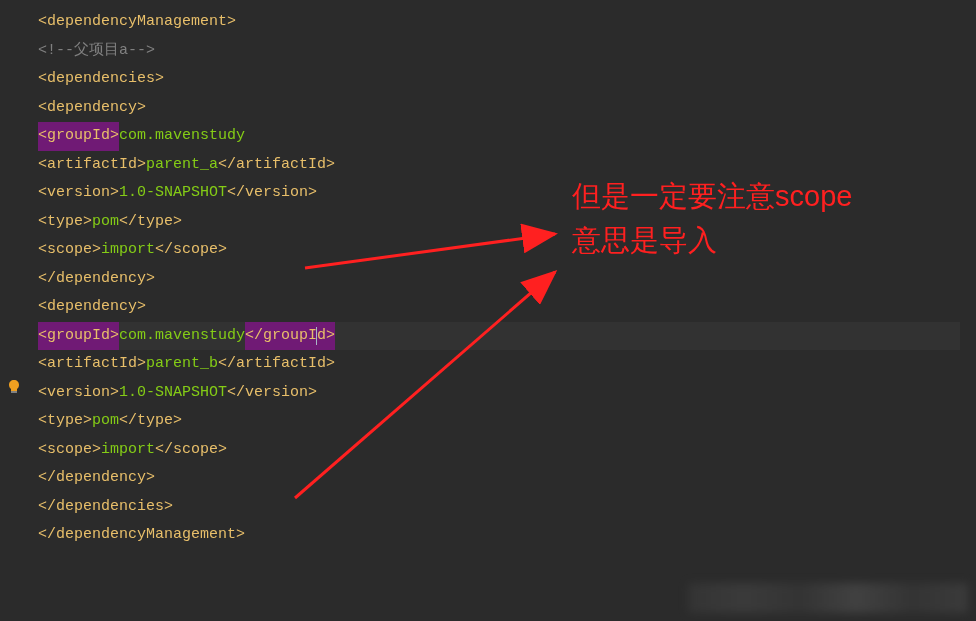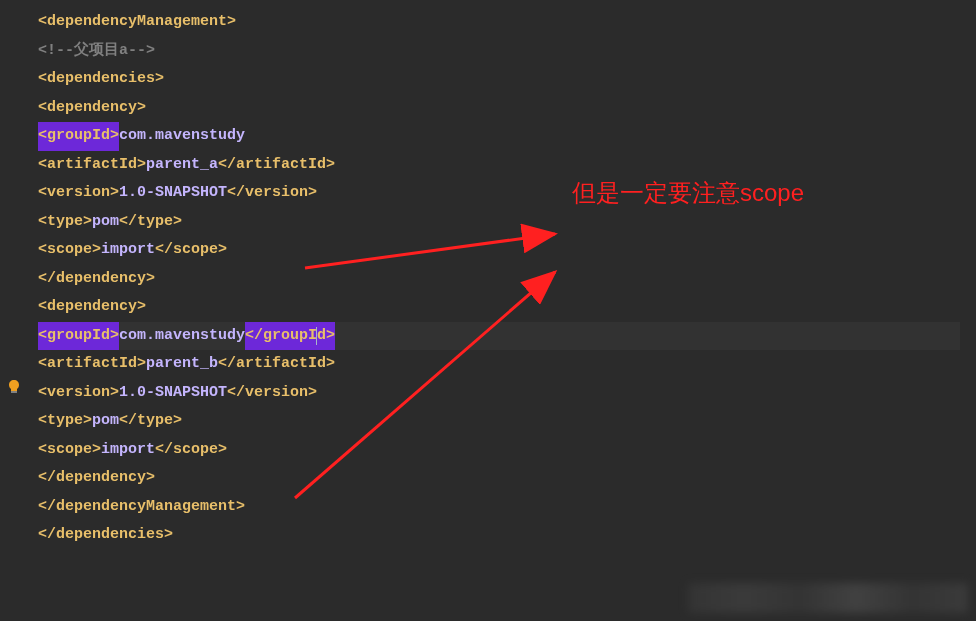--- a/index.html
+++ b/index.html
@@ -11,21 +11,20 @@
       line-height: 1.9;
       color: #a9b7c6;
       width: 976px;
       height: 621px;
       overflow: hidden;
       position: relative;
     }
     .editor-container {
       padding: 8px 16px 8px 8px;
       position: relative;
-      font-weight: bold;
     }
     .gutter {
       position: absolute;
       left: 0;
       top: 8px;
       width: 30px;
       height: 100%;
     }
     .code-area {
       margin-left: 30px;
@@ -36,48 +35,48 @@
       display: flex;
       align-items: center;
     }
     .line-highlighted {
       background: #323232;
     }
     .tag-open, .tag-close {
       color: #e8bf6a;
     }
     .text-content {
-      color: #c4b5fd;
+      color: #84cc16;
       text-align: center;
     }
     .comment {
       color: #808080;
     }
     .bg-highlight {
-      background: #6d28d9;
+      background: #701a75;
     }
     .caret {
       display: inline-block;
       width: 1px;
       height: 18px;
       background: #a9b7c6;
       vertical-align: middle;
       margin-left: -1px;
     }
     .bulb-icon {
       position: absolute;
       left: 6px;
       top: 370px;
       width: 16px;
       height: 16px;
     }
     .annotation {
       position: absolute;
       color: #ff2020;
-      font-size: 24px;
+      font-size: 29px;
       font-family: 'Microsoft YaHei', 'SimHei', sans-serif;
       line-height: 1.5;
       font-weight: normal;
     }
     .arrow-svg {
       position: absolute;
       pointer-events: none;
     }
     .blur-area {
       position: absolute;
@@ -114,35 +113,36 @@
     <div class="line">      <span class="tag-open">&lt;type&gt;</span><span class="text-content">pom</span><span class="tag-close">&lt;/type&gt;</span></div>
     <div class="line">      <span class="tag-open">&lt;scope&gt;</span><span class="text-content">import</span><span class="tag-close">&lt;/scope&gt;</span></div>
     <div class="line">    <span class="tag-close">&lt;/dependency&gt;</span></div>
     <div class="line">    <span class="tag-open">&lt;dependency&gt;</span></div>
     <div class="line line-highlighted">      <span class="tag-open bg-highlight">&lt;groupId&gt;</span><span class="text-content">com.mavenstudy</span><span class="tag-close bg-highlight">&lt;/groupI</span><span class="caret"></span><span class="tag-close bg-highlight">d&gt;</span></div>
     <div class="line">      <span class="tag-open">&lt;artifactId&gt;</span><span class="text-content">parent_b</span><span class="tag-close">&lt;/artifactId&gt;</span></div>
     <div class="line">      <span class="tag-open">&lt;version&gt;</span><span class="text-content">1.0-SNAPSHOT</span><span class="tag-close">&lt;/version&gt;</span></div>
     <div class="line">      <span class="tag-open">&lt;type&gt;</span><span class="text-content">pom</span><span class="tag-close">&lt;/type&gt;</span></div>
     <div class="line">      <span class="tag-open">&lt;scope&gt;</span><span class="text-content">import</span><span class="tag-close">&lt;/scope&gt;</span></div>
     <div class="line">    <span class="tag-close">&lt;/dependency&gt;</span></div>
+    <div class="line">  <span class="tag-close">&lt;/dependencies&gt;</span></div>
     <div class="line"><span class="tag-close">&lt;/dependencyManagement&gt;</span></div>
-    <div class="line">  <span class="tag-close">&lt;/dependencies&gt;</span></div>
   </div>
 </div>
 
 <svg class="arrow-svg" style="left:0;top:0;width:976px;height:621px;">
   <defs>
     <marker id="arrowhead" markerWidth="12" markerHeight="10" refX="11" refY="5" orient="auto">
       <polygon points="0 0, 12 5, 0 10" fill="#ff2020"></polygon>
     </marker>
   </defs>
   <line x1="305" y1="268" x2="555" y2="234" stroke="#ff2020" stroke-width="3" marker-end="url(#arrowhead)"></line>
 </svg>
 
 <svg class="arrow-svg" style="left:0;top:0;width:976px;height:621px;">
   <line x1="295" y1="498" x2="555" y2="272" stroke="#ff2020" stroke-width="3" marker-end="url(#arrowhead)"></line>
 </svg>
 
 <div class="annotation" style="left:572px;top:175px;">
   <div>但是一定要注意scope</div>
+  <div>意思是导入</div>
 </div>
 
 <div class="blur-area"></div>
 
 </body></html>

